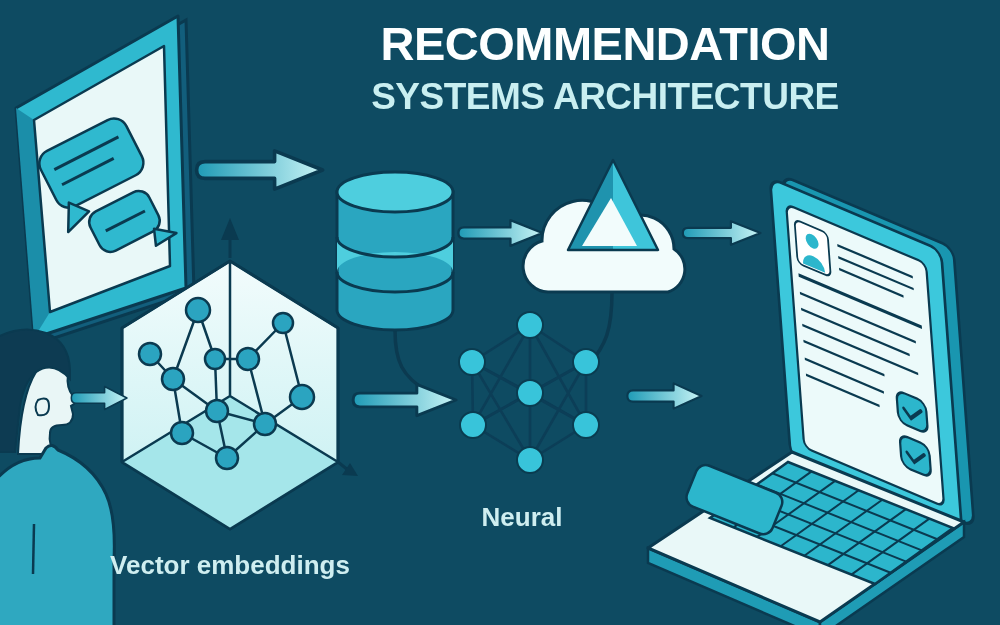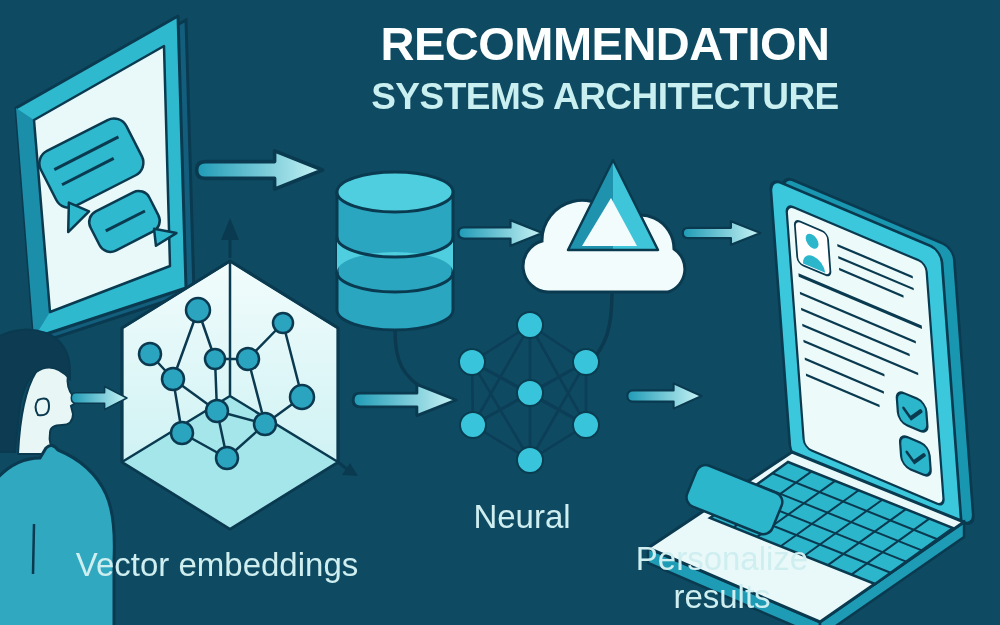--- a/index.html
+++ b/index.html
@@ -8,22 +8,22 @@
   }
   *{margin:0;padding:0;box-sizing:border-box;}
   body{width:1000px;height:625px;overflow:hidden;background:var(--bg);
        font-family:"Liberation Sans", sans-serif;position:relative;}
   .stage{position:absolute;left:0;top:0;width:1000px;height:625px;}
   svg.art{position:absolute;left:0;top:0;}
   .title1{position:absolute;left:205px;top:16px;width:800px;text-align:center;
           font-size:47px;font-weight:800;letter-spacing:-.5px;color:var(--title);}
   .title2{position:absolute;left:205px;top:76px;width:800px;text-align:center;
           font-size:37px;font-weight:700;letter-spacing:-.5px;color:var(--subtitle);}
-  .caption{position:absolute;color:var(--label);font-size:33px;text-align:center;line-height:38px;}
-  .cap-vector{left:17px;top:546px;width:400px;}
+  .caption{position:absolute;color:var(--label);font-size:26px;text-align:center;line-height:38px;font-weight:bold;}
+  .cap-vector{left:30px;top:546px;width:400px;}
   .cap-neural{left:422px;top:498px;width:200px;}
   .cap-personalize{left:622px;top:540px;width:200px;}
 </style>
 </head>
 <body>
 
 <div class="stage">
 
 <svg class="art" width="1000" height="625" viewBox="0 0 1000 625">
   <defs>
@@ -207,17 +207,13 @@
 
   <div class="title1">RECOMMENDATION</div>
   <div class="title2">SYSTEMS ARCHITECTURE</div>
 
   <div class="caption cap-vector">
     <span>Vector embeddings</span>
   </div>
   <div class="caption cap-neural">
     <div>Neural</div>
   </div>
-  <div class="caption cap-personalize">
-    <div>Personalize</div>
-    <div>results</div>
-  </div>
 </div>
 
 </body></html>

